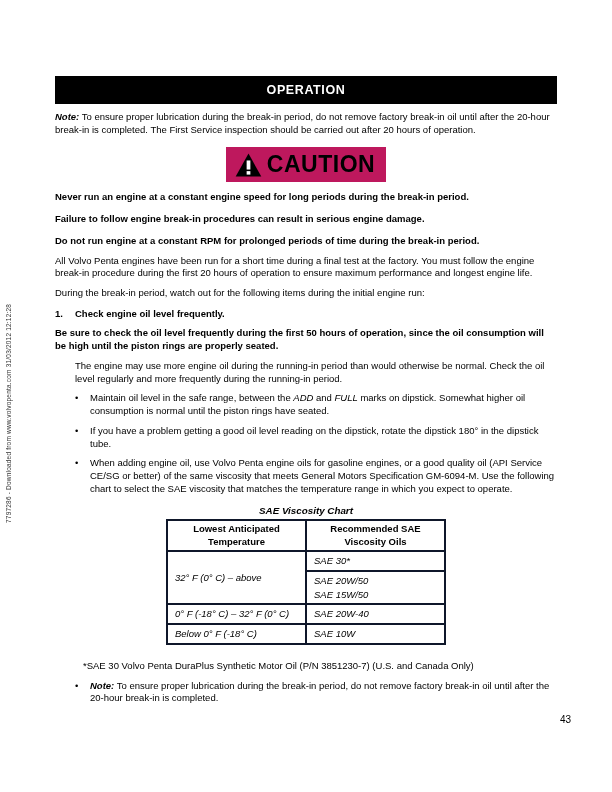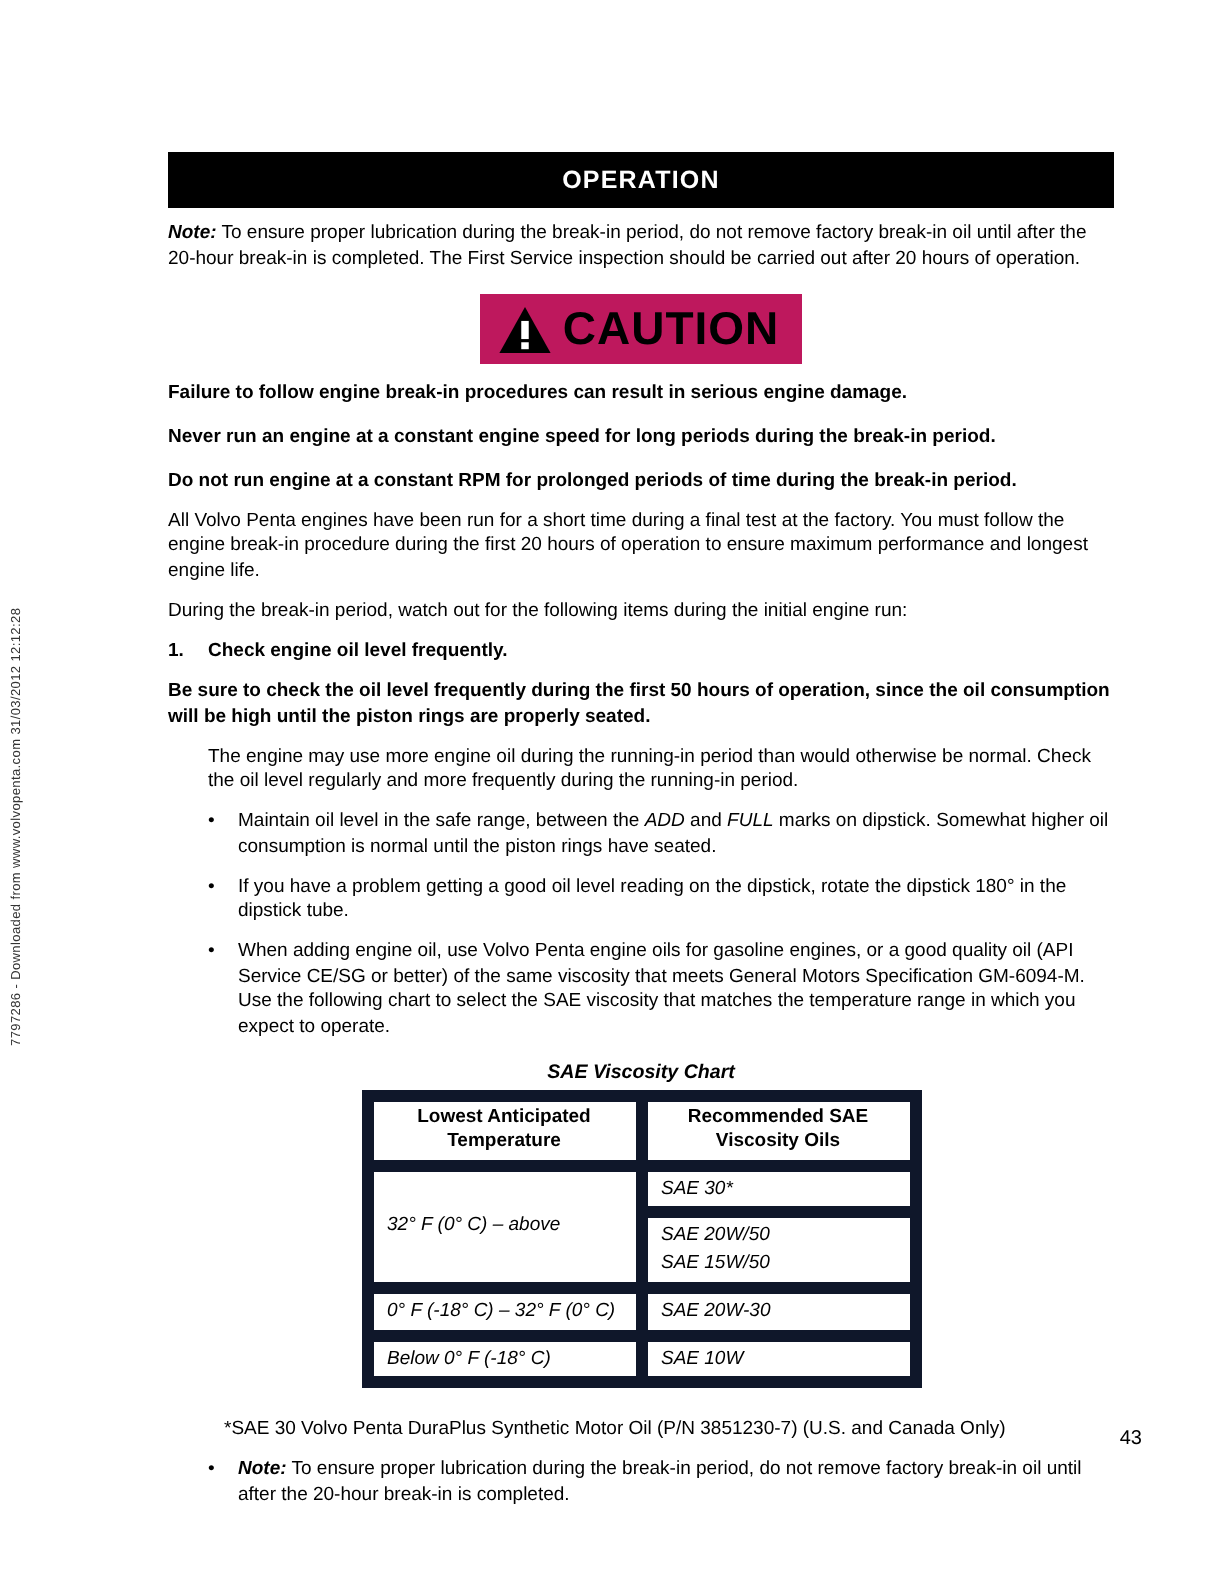--- a/index.html
+++ b/index.html
@@ -15,21 +15,21 @@
   .watermark {
     position: absolute;
     left: 5px; top: 523px;
     transform-origin: 0 0;
     transform: rotate(-90deg);
     white-space: nowrap;
     font-size: 6.5px;
     color: #333;
     letter-spacing: 0.2px;
   }
-  .content { padding: 76px 55px 0 84px; }
+  .content { padding: 76px 55px 0 55px; }
   .op-bar {
     background: #000; color: #fff;
     text-align: center;
     font-weight: bold;
     font-size: 12.5px;
     letter-spacing: 0.6px;
     height: 28px; line-height: 28px;
   }
   .section-title {
     display: flex; align-items: flex-end;
@@ -72,21 +72,21 @@
   .indent { margin-left: 20px; }
   .bullet { display: flex; margin-left: 20px; margin-top: 7px; }
   .bullet .dot { width: 15px; flex: none; font-size: 9.5px; line-height: 1.34; }
   .table-wrap { width: 280px; margin: 10px auto 0 auto; }
   .table-caption {
     text-align: center;
     font-size: 9.8px; font-weight: bold; font-style: italic;
     margin-bottom: 3px;
   }
   table { border-collapse: collapse; width: 100%; }
-  th, td { border: 6px solid #0f172a; font-size: 9.5px; vertical-align: middle; }
+  th, td { border: 2px solid #0f172a; font-size: 9.5px; vertical-align: middle; }
   th {
     font-weight: bold; text-align: center;
     white-space: pre-line;
     padding: 2px 4px;
     line-height: 1.3;
   }
   td { padding: 2px 7px; line-height: 1.45; font-style: italic; }
   .footnote { margin-top: 15px; margin-left: 28px; }
   .page-number {
     position: absolute;
@@ -114,22 +114,22 @@
       <div class="caution-box">
         <svg class="warn-icon" width="27" height="24" viewBox="0 0 100 90">
           <path d="M50 2 L98 88 L2 88 Z" fill="#000"></path>
           <rect x="43" y="28" width="14" height="34" fill="#fff"></rect>
           <rect x="43" y="68" width="14" height="13" fill="#fff"></rect>
         </svg>
         <span class="caution-text">CAUTION</span>
       </div>
     </div>
 
+    <p class="para bold warning">Never run an engine at a constant engine speed for long periods during the break-in period.</p>
     <p class="para bold warning">Failure to follow engine break-in procedures can result in serious engine damage.</p>
-    <p class="para bold warning">Never run an engine at a constant engine speed for long periods during the break-in period.</p>
     <p class="para bold warning">Do not run engine at a constant RPM for prolonged periods of time during the break-in period.</p>
 
     <p class="para">All Volvo Penta engines have been run for a short time during a final test at the factory. You must follow the engine break-in procedure during the first 20 hours of operation to ensure maximum performance and longest engine life.</p>
     <p class="para">During the break-in period, watch out for the following items during the initial engine run:</p>
 
     <p class="para bold step">
       <span class="step-num">1.</span>
       <span>Check engine oil level frequently.</span>
     </p>
 
@@ -168,21 +168,21 @@
             <td>SAE 30*</td>
           </tr>
           <tr>
             <td>
               <div>SAE 20W/50</div>
               <div>SAE 15W/50</div>
             </td>
           </tr>
           <tr>
             <td>0° F (-18° C) – 32° F (0° C)</td>
-            <td>SAE 20W-30</td>
+            <td>SAE 20W-40</td>
           </tr>
           <tr>
             <td>Below 0° F (-18° C)</td>
             <td>SAE 10W</td>
           </tr>
         </tbody>
       </table>
     </div>
 
     <p class="para footnote">*SAE 30 Volvo Penta DuraPlus Synthetic Motor Oil (P/N 3851230-7) (U.S. and Canada Only)</p>

